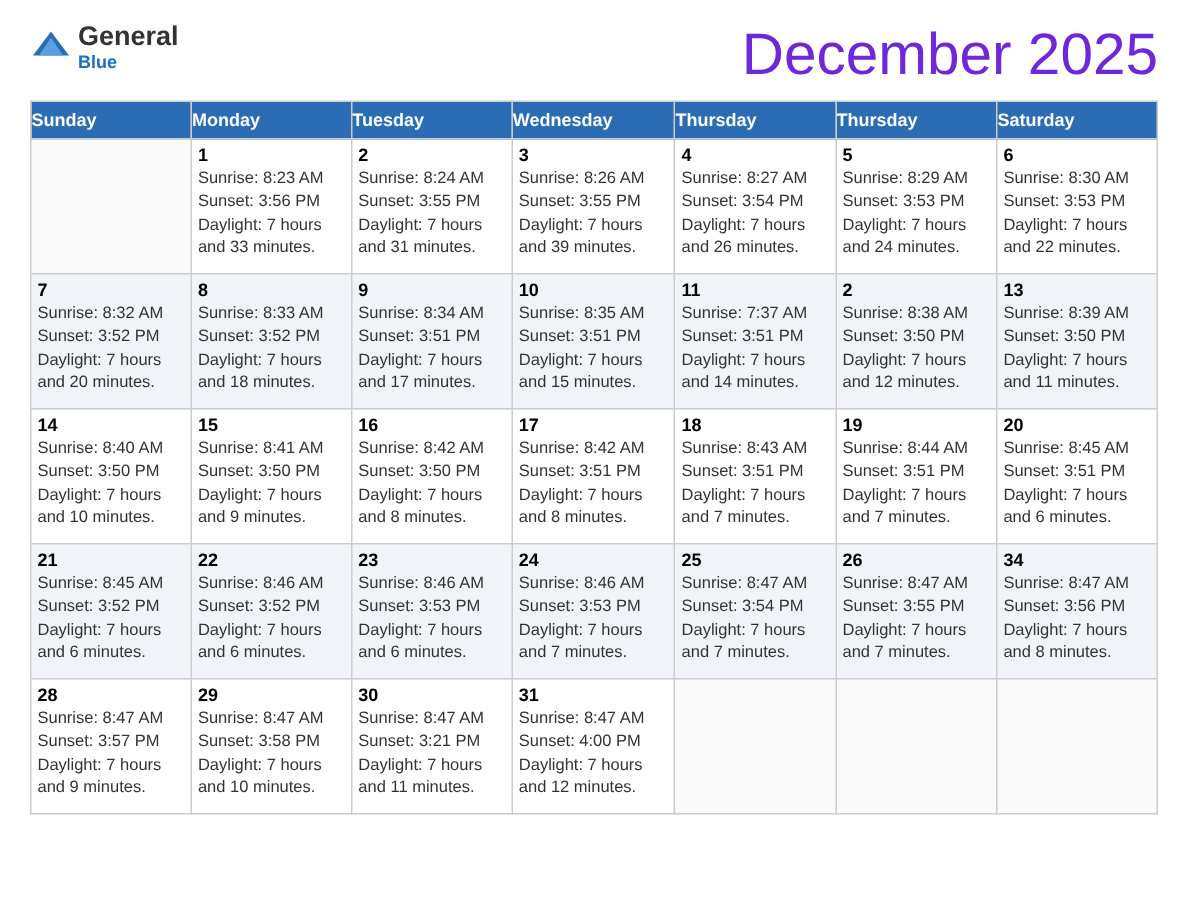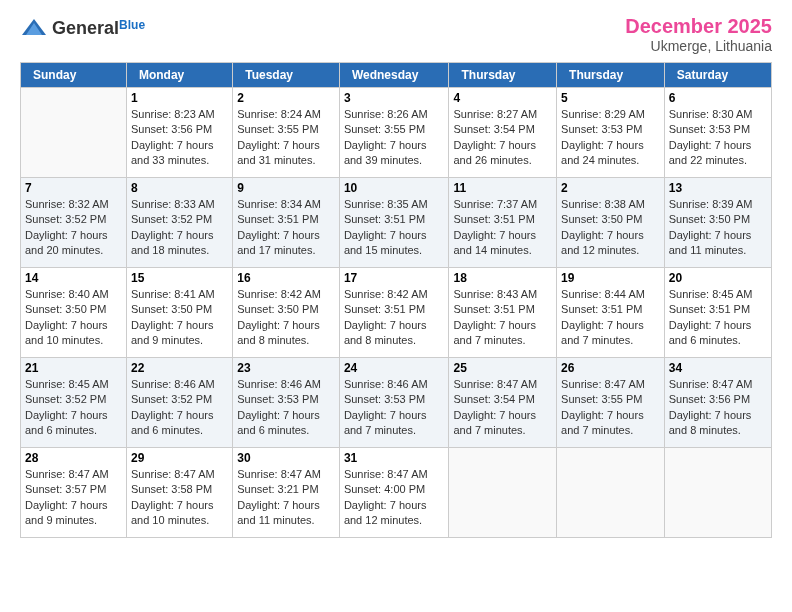--- a/index.html
+++ b/index.html
@@ -20,21 +20,21 @@
       justify-content: space-between;
       align-items: flex-start;
       margin-bottom: 8px;
     }
     .logo {
       display: flex;
       align-items: center;
     }
     .logo-text {
       display: flex;
-      flex-direction: row;
+      flex-direction: column;
       line-height: 1.1;
     }
     .logo-general {
       font-size: 18px;
       font-weight: bold;
       color: #333;
     }
     .logo-blue {
       font-size: 12px;
       font-weight: bold;
@@ -42,37 +42,37 @@
     }
     .logo-icon {
       width: 28px;
       height: 28px;
       margin-right: 4px;
     }
     .title-block {
       text-align: right;
     }
     .month-title {
-      font-size: 20px;
-      font-weight: bold;
-      color: #ec4899;
+      font-size: 39px;
+      font-weight: normal;
+      color: #6d28d9;
     }
     .location {
       font-size: 14px;
       color: #555;
     }
     .calendar {
       width: 100%;
       border-collapse: collapse;
       font-size: 10.5px;
     }
     .calendar thead th {
       background-color: #2a6db5;
       color: #fff;
-      padding: 5px 12px;
+      padding: 5px 0;
       text-align: left;
       font-size: 12px;
       border: 1px solid #ccc;
     }
     .calendar tbody td {
       border: 1px solid #ccc;
       vertical-align: top;
       padding: 3px 4px;
       width: 113px;
       height: 90px;
@@ -105,21 +105,20 @@
         <polygon points="14,4 26,20 2,20" fill="#2a6db5"></polygon>
         <polygon points="14,8 22,20 6,20" fill="#5a9de0"></polygon>
       </svg>
       <div class="logo-text">
         <span class="logo-general">General</span>
         <span class="logo-blue">Blue</span>
       </div>
     </div>
     <div class="title-block">
       <div class="month-title">December 2025</div>
-      <div class="location">Ukmerge, Lithuania</div>
     </div>
   </div>
 
   <table class="calendar">
     <thead>
       <tr>
         <th>Sunday</th>
         <th>Monday</th>
         <th>Tuesday</th>
         <th>Wednesday</th>

